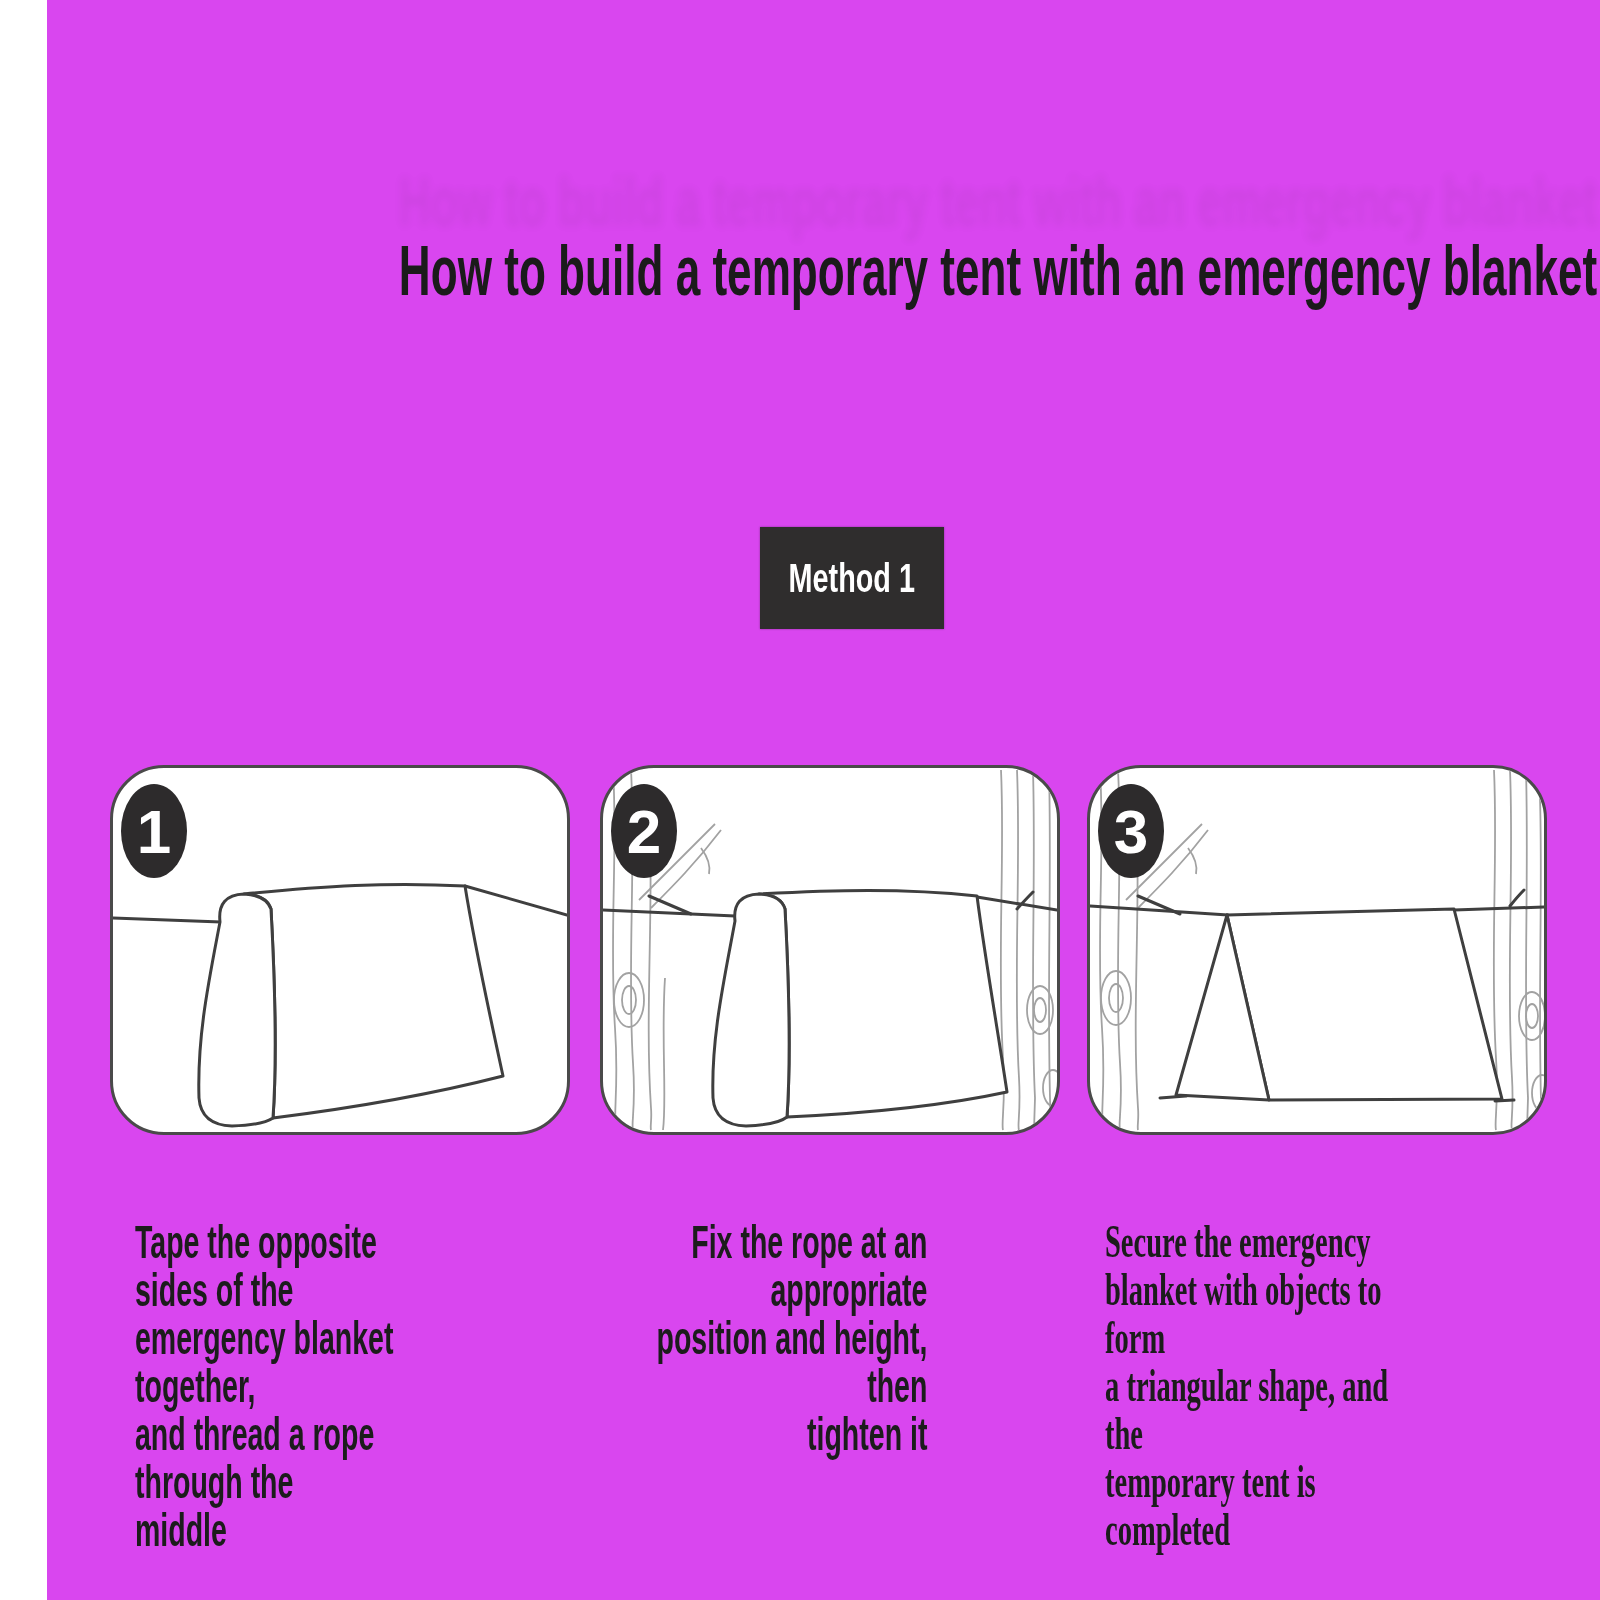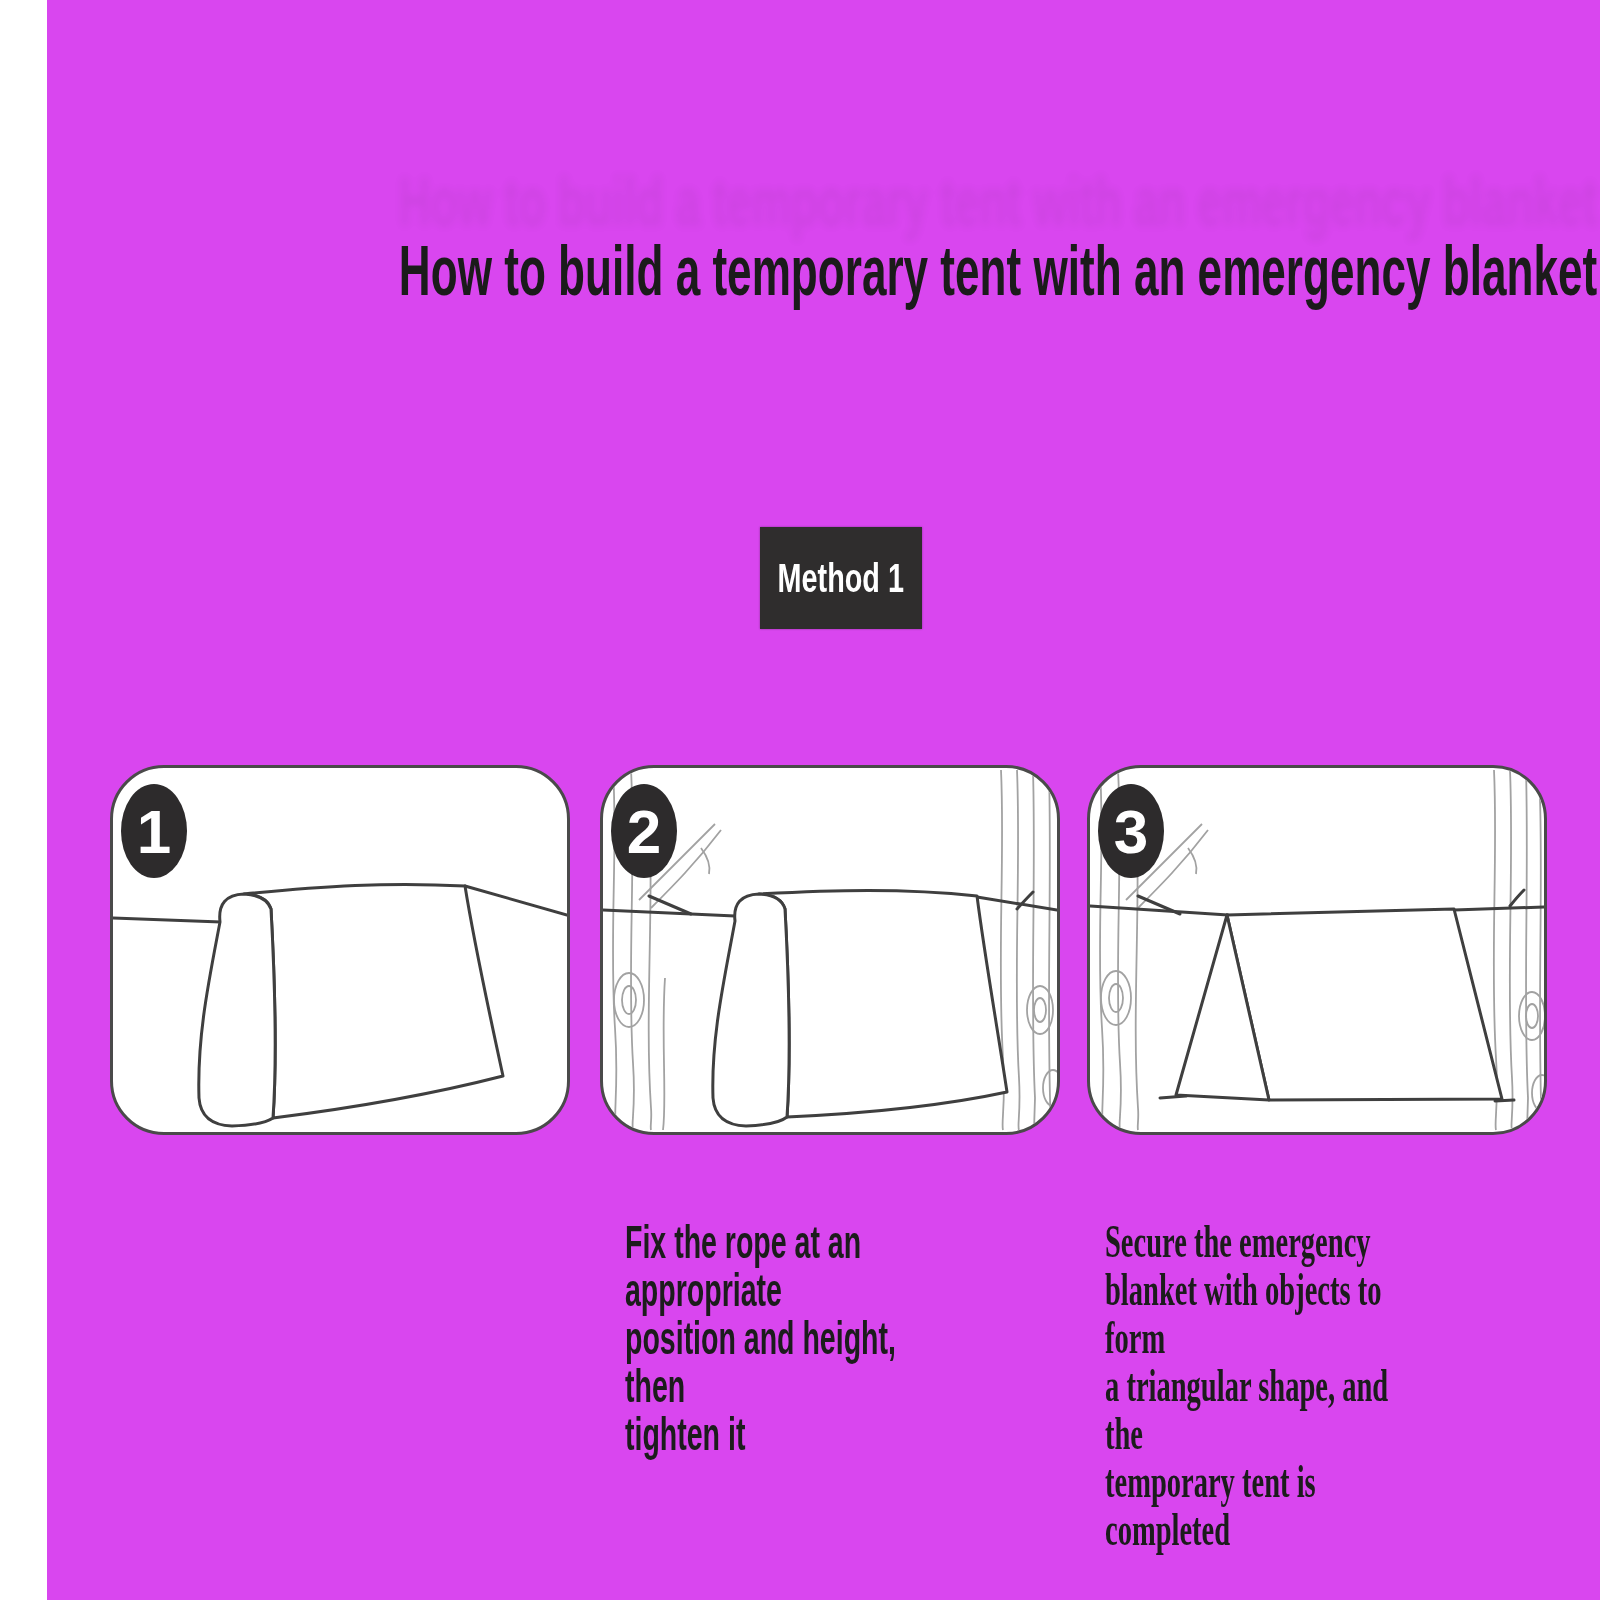--- a/index.html
+++ b/index.html
@@ -36,21 +36,21 @@
     color: #1b1b1b;
     white-space: nowrap;
     transform: scaleX(0.63);
     transform-origin: center top;
   }
 
   
   .method-badge {
     position: absolute;
     left: 713px; top: 527px;
-    width: 162px; height: 102px;
+    width: 184px; height: 102px;
     background: #2f2d2d;
     display: flex;
     align-items: center;
     justify-content: center;
     box-shadow: 0 0 2px rgba(0,0,0,0.35);
   }
   .method-label {
     color: #ffffff;
     font-size: 40px;
     font-weight: 700;
@@ -86,21 +86,21 @@
     fill: #ffffff;
   }
 
   
   .caption {
     position: absolute;
     top: 1218px;
     width: 520px;
   }
   .caption-1 { left: 88px; }
-  .caption-2 { left: 578px; }
+  .caption-2 { left: 558px; text-align: right; }
   .caption-3 { left: 1058px; font-family: Liberation Serif, serif; }
   .caption-text {
     display: inline-block;
     font-size: 46px;
     line-height: 48px;
     font-weight: 700;
     color: #1c1c1c;
     white-space: pre-line;
     transform: scaleX(0.62);
     transform-origin: left top;
@@ -225,20 +225,26 @@
         <path d="M405,333 L424,332"></path>
       </g>
 
       <g>
         <ellipse cx="41" cy="63" rx="33" ry="47" fill="#2d2b2c"></ellipse>
         <text class="badge-number" x="41" y="85" text-anchor="middle">3</text>
       </g>
     </svg>
   </div>
 
+  <div class="caption caption-1">
+    <span class="caption-text">Tape the opposite sides of the
+emergency blanket together,
+and thread a rope through the
+middle</span>
+  </div>
   <div class="caption caption-2">
     <span class="caption-text">Fix the rope at an appropriate
 position and height, then
 tighten it</span>
   </div>
   <div class="caption caption-3">
     <span class="caption-text">Secure the emergency
 blanket with objects to form
 a triangular shape, and the
 temporary tent is completed</span>

